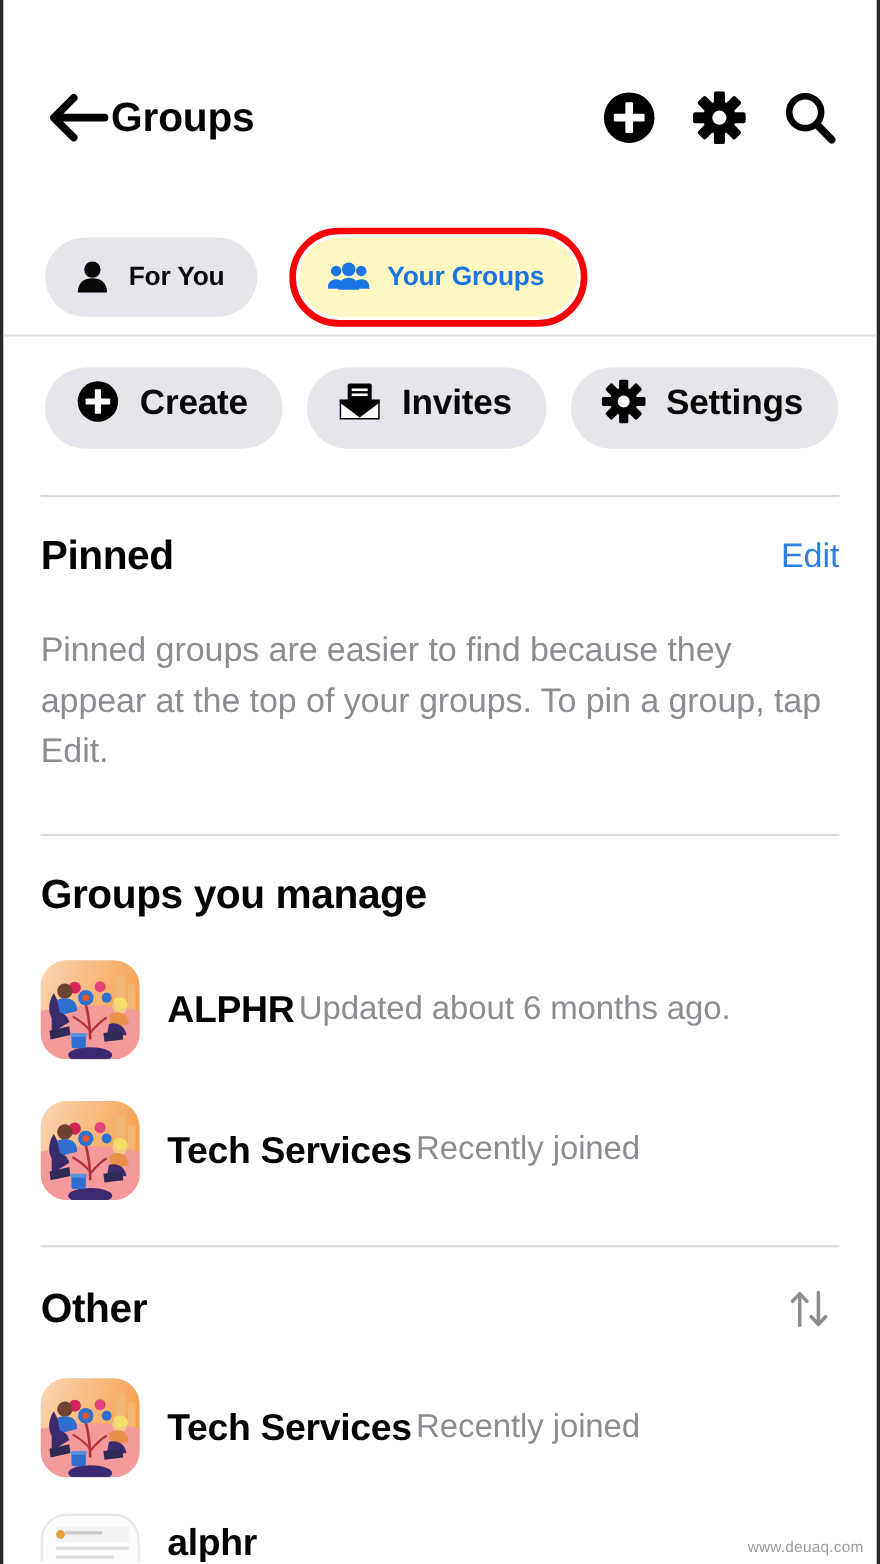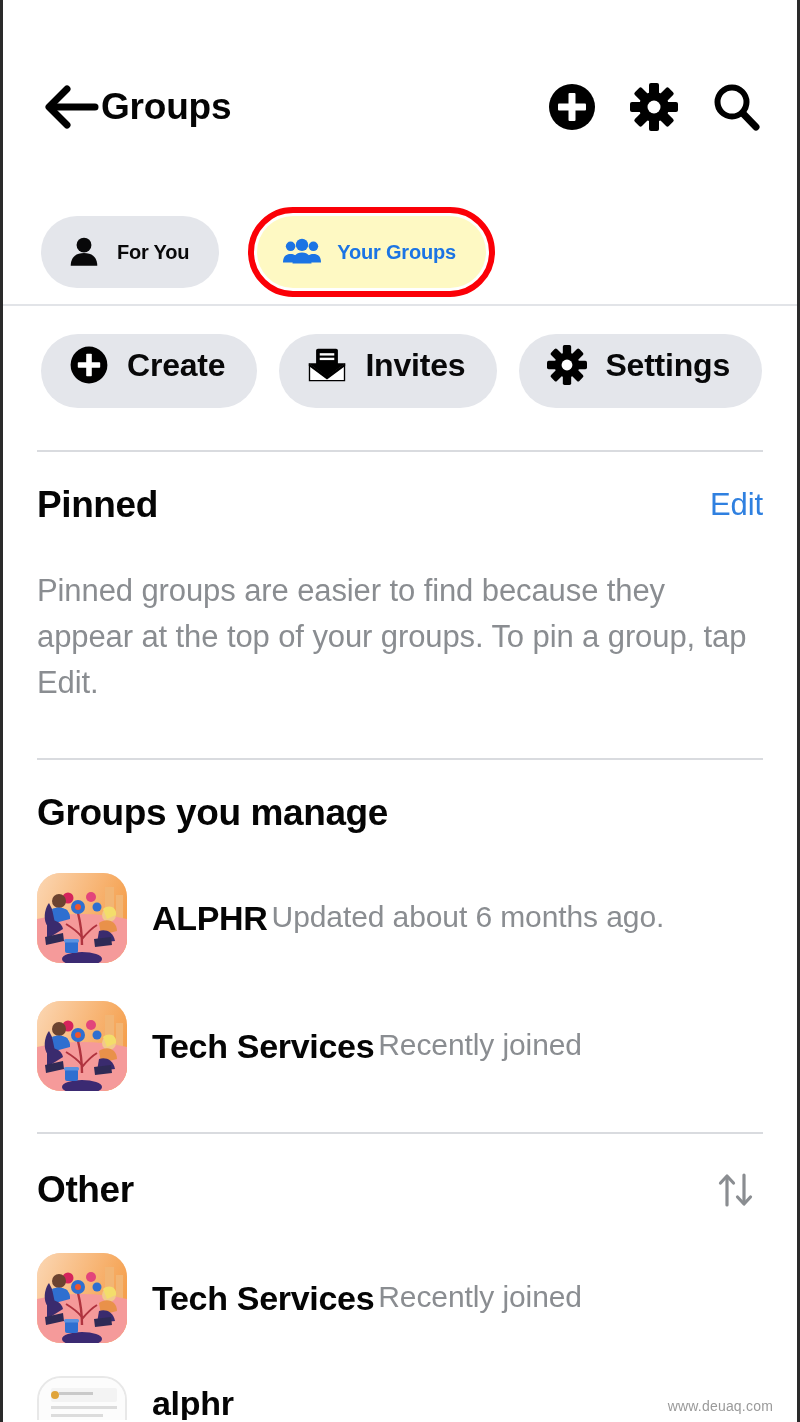--- a/index.html
+++ b/index.html
@@ -80,21 +80,21 @@
     display: flex;
     align-items: center;
     gap: 16px;
     height: 72px;
     padding: 0 30px 0 26px;
     border-radius: 36px;
     background: #e4e6eb;
     box-sizing: border-box;
   }
   .tab-pill .tab-label {
-    font-size: 20px;
+    font-size: 24px;
     font-weight: 700;
     color: #080809;
     letter-spacing: -0.2px;
     white-space: nowrap;
   }
   .tab-pill.active {
     background: #fef9c3;
   }
   .tab-pill.active .tab-label {
     color: #1b74e4;
@@ -232,21 +232,21 @@
     background: #fbfbfb;
     border: 2px solid #e8e8e8;
     box-sizing: border-box;
   }
   .group-row.cut .group-name {
     line-height: 54px;
   }
 
   .watermark {
     position: absolute;
-    right: 24px;
+    right: 12px;
     bottom: 8px;
     font-size: 14px;
     color: #9a9a9a;
     letter-spacing: 0.2px;
     font-family: "Liberation Sans", sans-serif;
   }
 </style>
 </head>
 <body>
 

